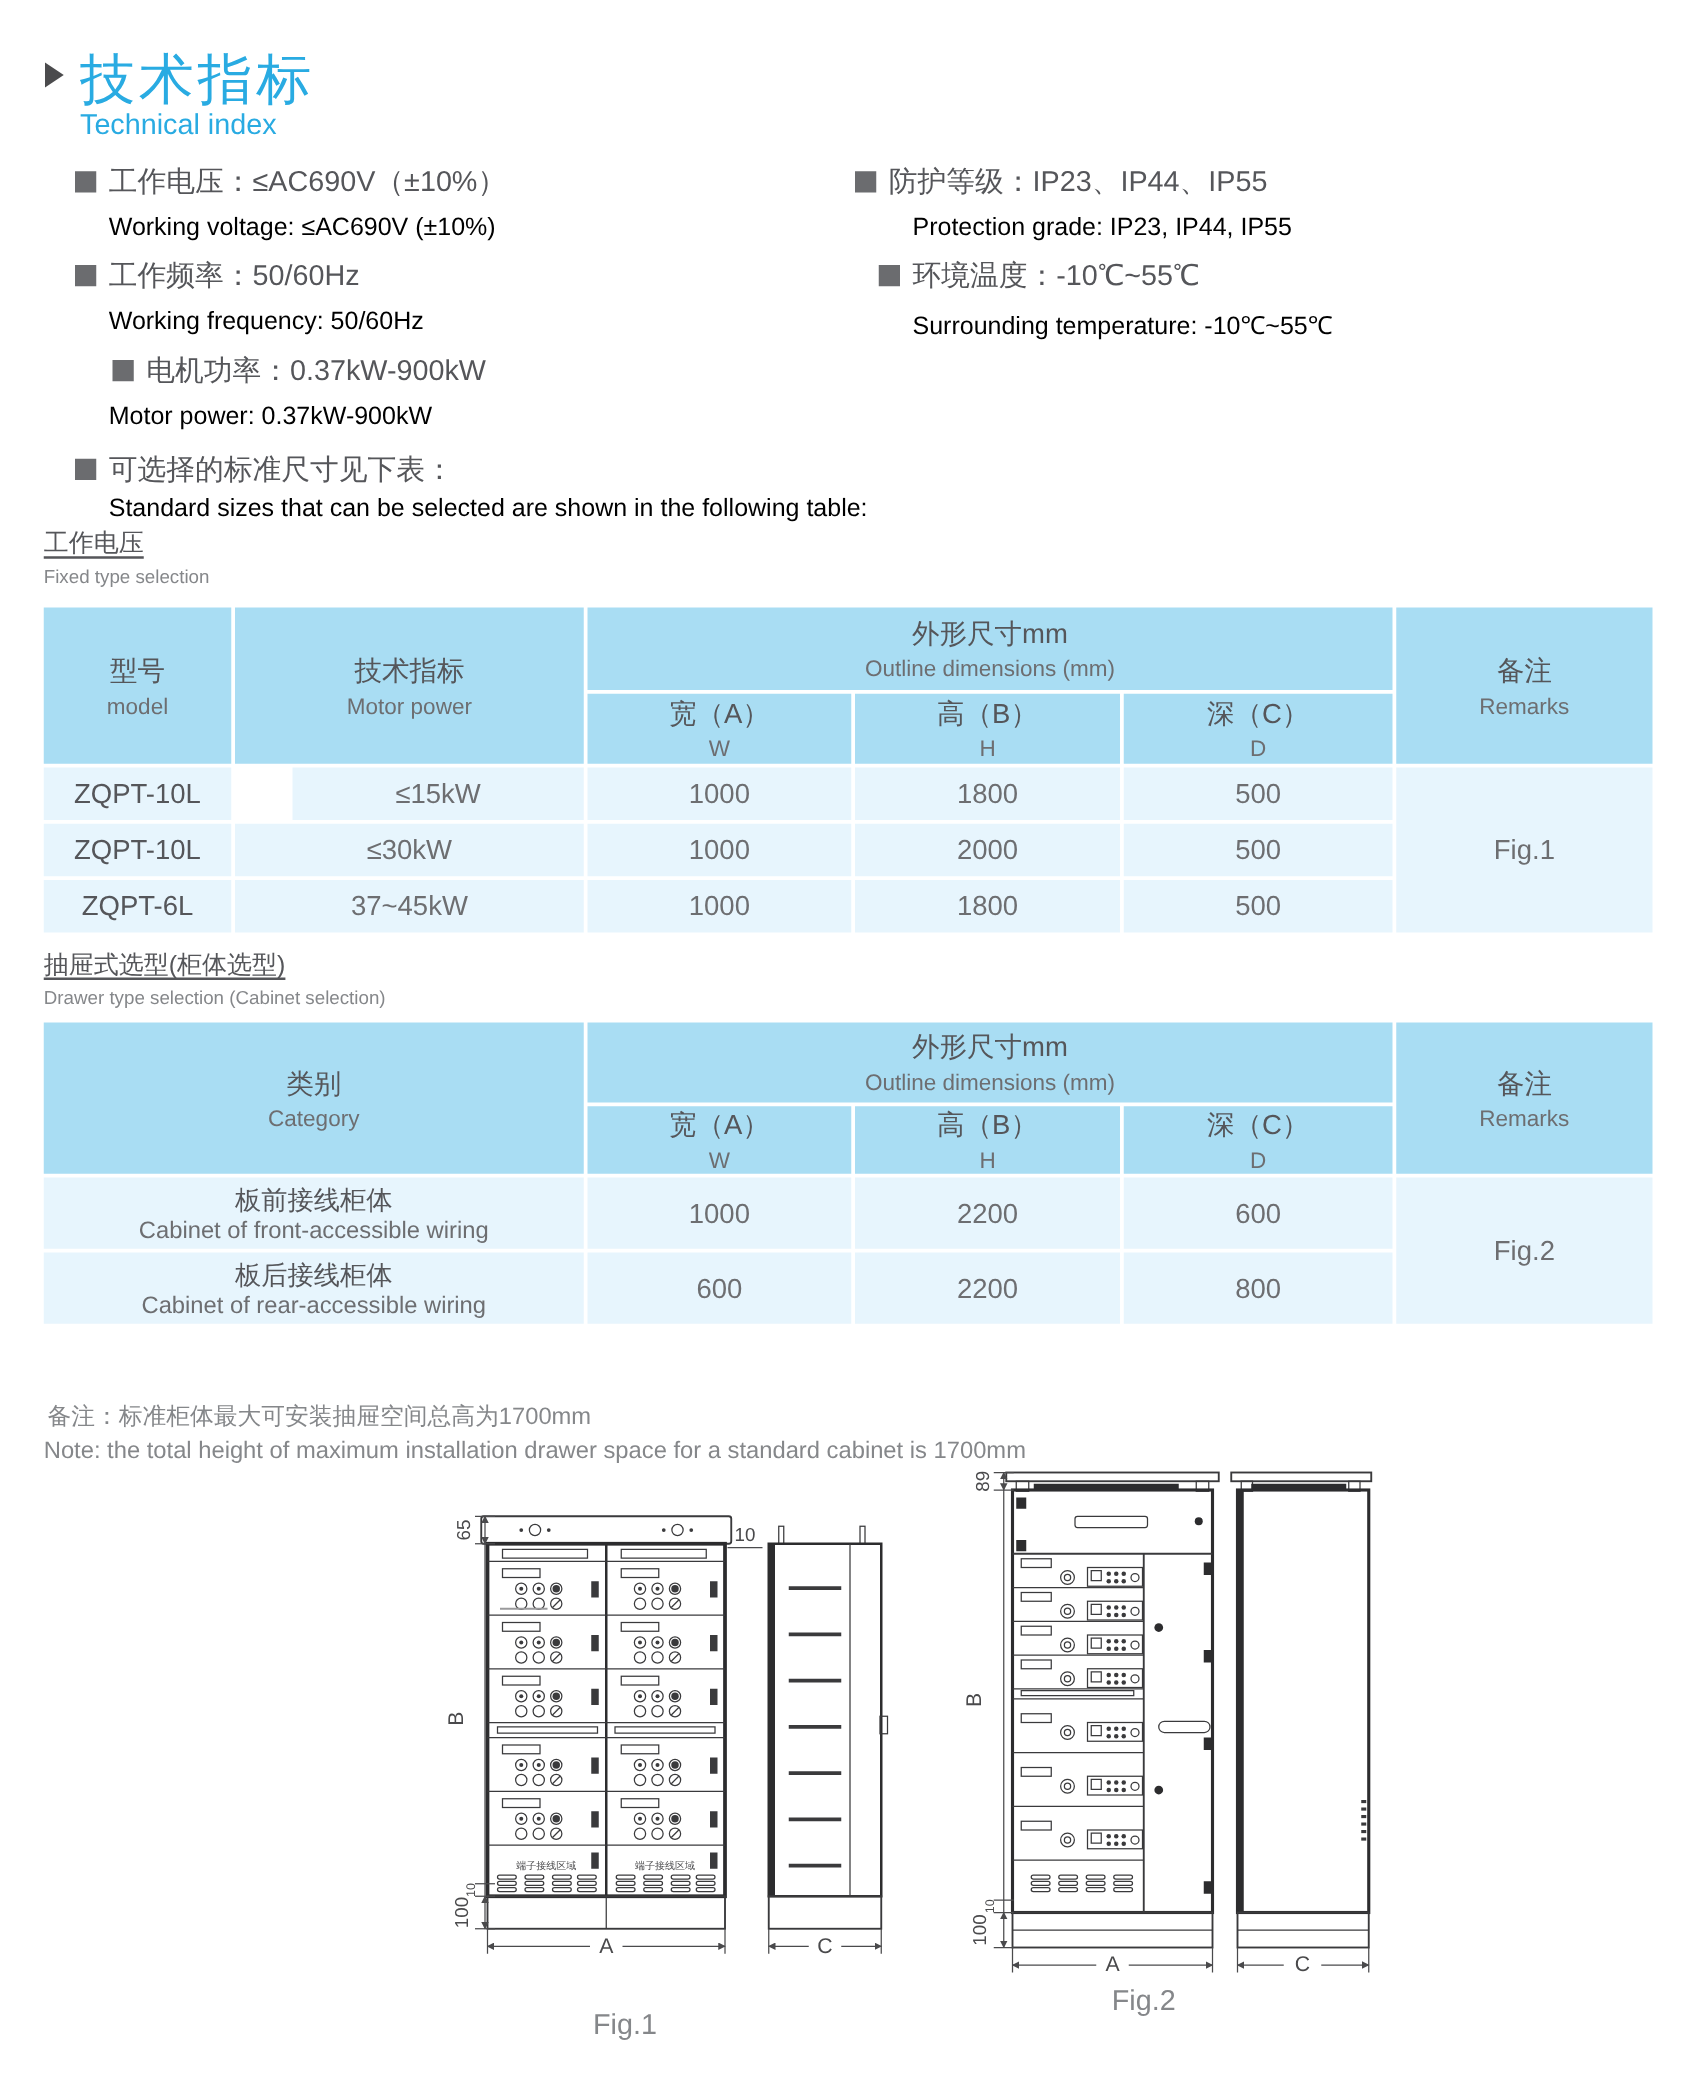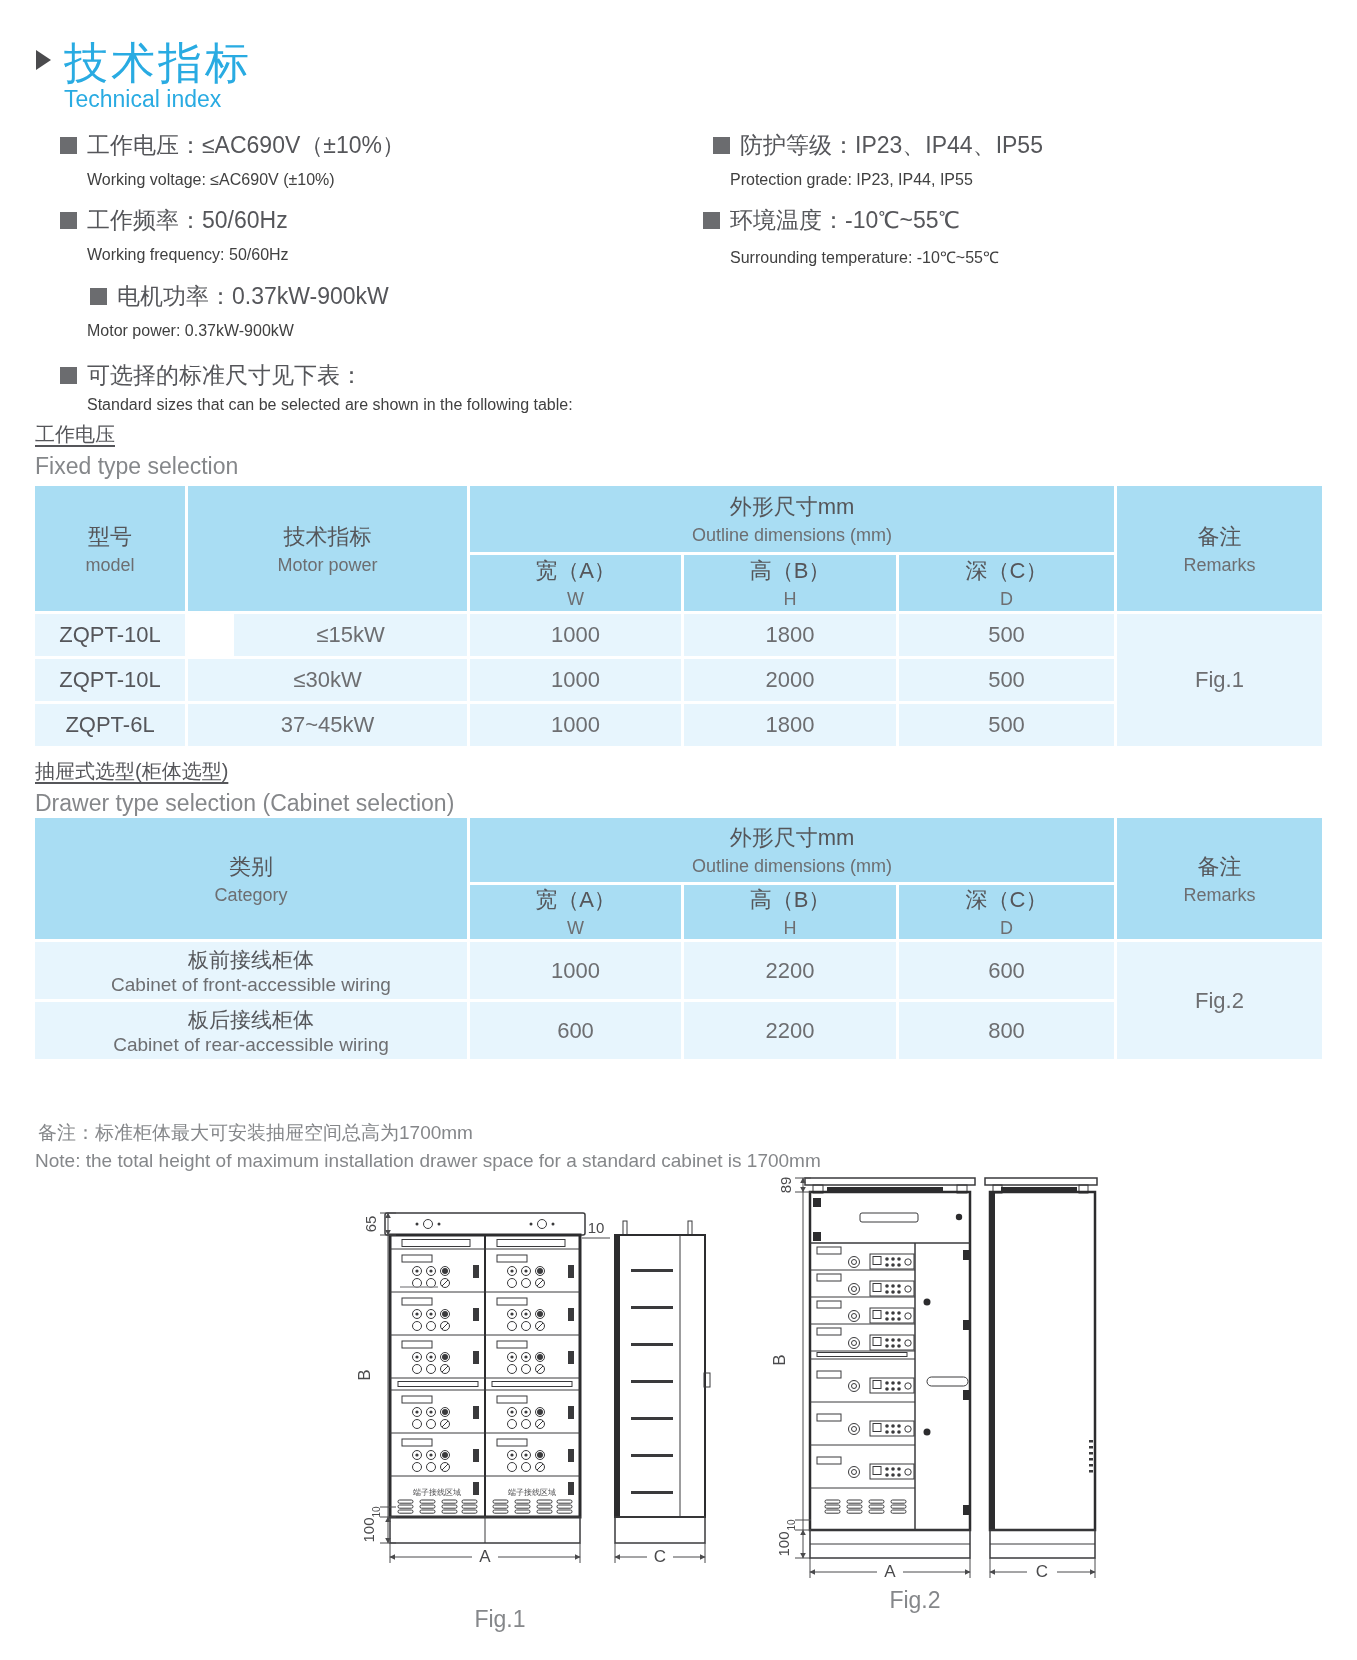--- a/index.html
+++ b/index.html
@@ -8,24 +8,24 @@
   .abs{position:absolute;}
   
   .tri{width:0;height:0;border-left:15px solid #4b4b4d;border-top:10px solid transparent;
        border-bottom:10px solid transparent;}
   .title-cn{font-size:44px;color:#29abe2;letter-spacing:3px;}
   .title-en{font-size:23px;color:#29abe2;}
   
   .spec{display:flex;align-items:center;gap:10px;}
   .sq{width:17px;height:17px;background:#6b6c6f;flex:0 0 auto;}
   .cn{font-size:23px;color:#55565a;}
-  .en{font-size:16px;color:#404040;}
+  .en{font-size:20px;color:#000000;}
   
   .sec-cn{font-size:20px;color:#55565a;text-decoration:underline;text-underline-offset:4px;}
-  .sec-en{font-size:23px;color:#85878a;}
+  .sec-en{font-size:15px;color:#85878a;}
   
   .grid{display:grid;gap:3px;background:#ffffff;}
   .hc{background:#a9ddf3;display:flex;flex-direction:column;align-items:center;
       justify-content:center;gap:3px;text-align:center;}
   .bc{background:#e7f5fd;display:flex;flex-direction:column;align-items:center;
       justify-content:center;text-align:center;}
   .hcn{font-size:22px;color:#55565a;}
   .hen{font-size:18px;color:#6d6e71;}
   .val{font-size:22px;color:#6d6e71;}
   .mod{font-size:22px;color:#55565a;}
@@ -69,21 +69,21 @@
     <span class="cn">电机功率：0.37kW-900kW</span>
   </div>
   <div class="abs en" style="left:87px;top:322px;">Motor power: 0.37kW-900kW</div>
 
   <div class="abs spec" style="left:60px;top:360px;">
     <span class="sq"></span>
     <span class="cn">可选择的标准尺寸见下表：</span>
   </div>
   <div class="abs en" style="left:87px;top:396px;">Standard sizes that can be selected are shown in the following table:</div>
 
-  <div class="abs spec" style="left:713px;top:130px;">
+  <div class="abs spec" style="left:684px;top:130px;">
     <span class="sq"></span>
     <span class="cn">防护等级：IP23、IP44、IP55</span>
   </div>
   <div class="abs en" style="left:730px;top:171px;">Protection grade: IP23, IP44, IP55</div>
 
   <div class="abs spec" style="left:703px;top:205px;">
     <span class="sq"></span>
     <span class="cn">环境温度：-10℃~55℃</span>
   </div>
   <div class="abs en" style="left:730px;top:246px;">Surrounding temperature: -10℃~55℃</div>

